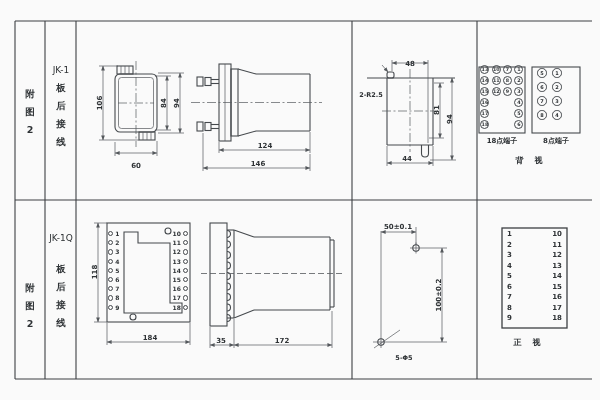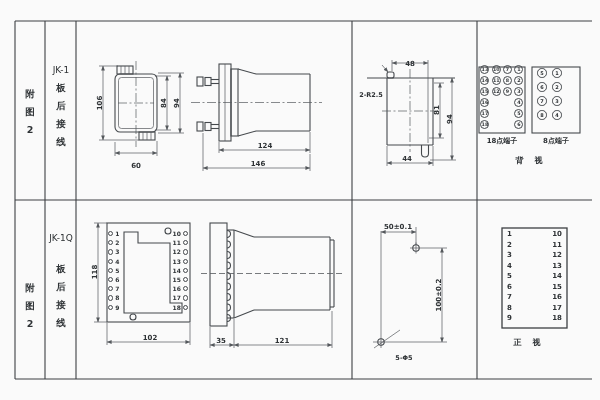--- a/index.html
+++ b/index.html
@@ -217,23 +217,23 @@
   <span class="lbl note" style="left:371px;top:62px;">2-R2.5</span>
   <span class="lbl" style="left:410px;top:64px;">48</span>
   <span class="lbl rot" style="left:437px;top:110px;">81</span>
   <span class="lbl rot" style="left:450px;top:119px;">94</span>
   <span class="lbl" style="left:407px;top:159px;">44</span>
   <span class="lbl" style="left:502px;top:141px;">18点端子</span>
   <span class="lbl" style="left:556px;top:141px;">8点端子</span>
   <span class="lbl big" style="left:531px;top:160px;">背 视</span>
 
   <span class="lbl rot" style="left:95px;top:272px;">118</span>
-  <span class="lbl" style="left:150px;top:338px;">102</span>
+  <span class="lbl" style="left:150px;top:338px;">184</span>
   <span class="lbl" style="left:221px;top:341px;">35</span>
-  <span class="lbl" style="left:282px;top:341px;">121</span>
+  <span class="lbl" style="left:282px;top:341px;">172</span>
   <span class="lbl" style="left:398px;top:227px;">50±0.1</span>
   <span class="lbl rot" style="left:439px;top:295px;">100±0.2</span>
   <span class="lbl note" style="left:404px;top:325px;">5-Φ5</span>
   <span class="lbl big" style="left:529px;top:342px;">正 视</span>
 
   <div class="tgrid" style="left:479.3px;top:63.5px;grid-template-columns:repeat(4,11.3px);grid-template-rows:repeat(6,11px);">
     <div class="cell">
         <span class="circ">13</span>
       </div>
     <div class="cell">

